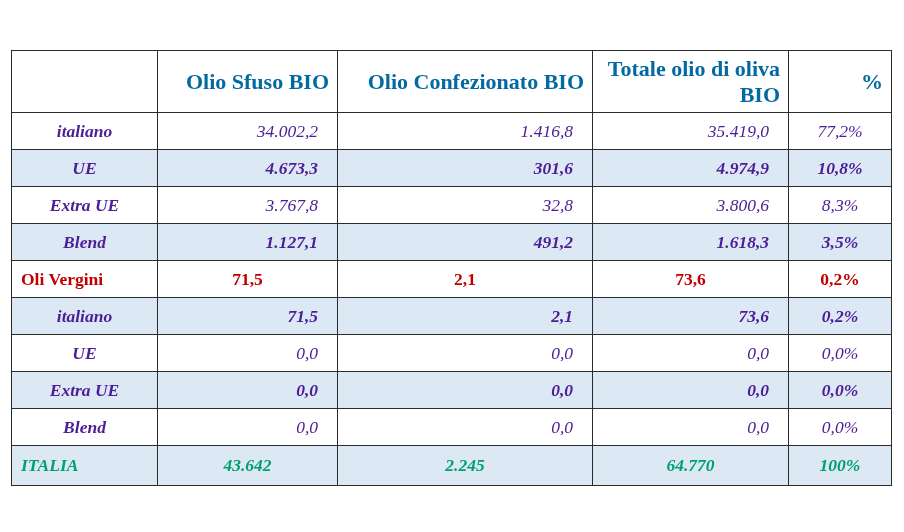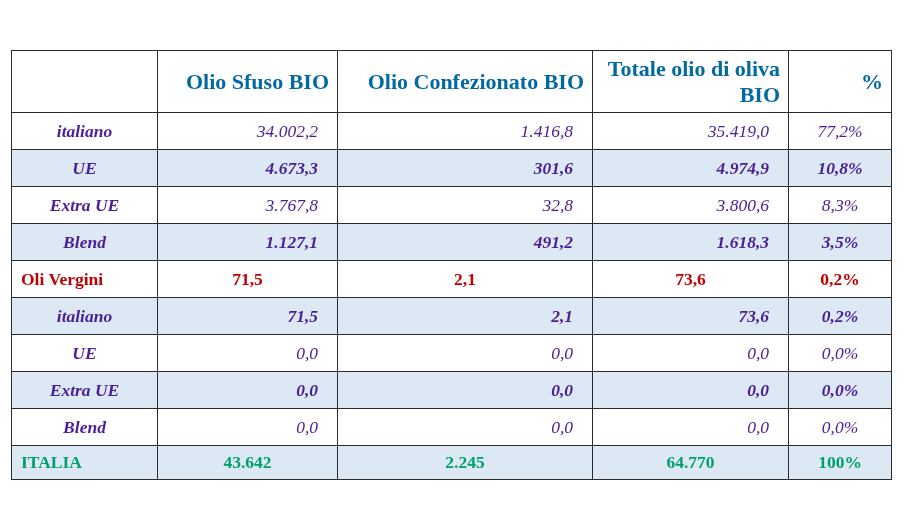--- a/index.html
+++ b/index.html
@@ -97,22 +97,23 @@
     padding-right: 19px;
   }
   tr.detail td.pct {
     text-align: center;
   }
   tr.shaded td { background: #dce9f5; font-weight: bold; }
   tr.plain td { background: #ffffff; }
 
   
   tr.total td {
-    height: 34px;
-    font-weight: bold;
+    height: 40px;
+    font-weight: bold;
+    font-style: italic;
     color: #00a070;
     background: #dce9f5;
   }
   tr.total td.label {
     text-align: left;
     padding-left: 9px;
   }
   tr.total td.num { text-align: center; }
   tr.total td.pct { text-align: center; }
 </style>

